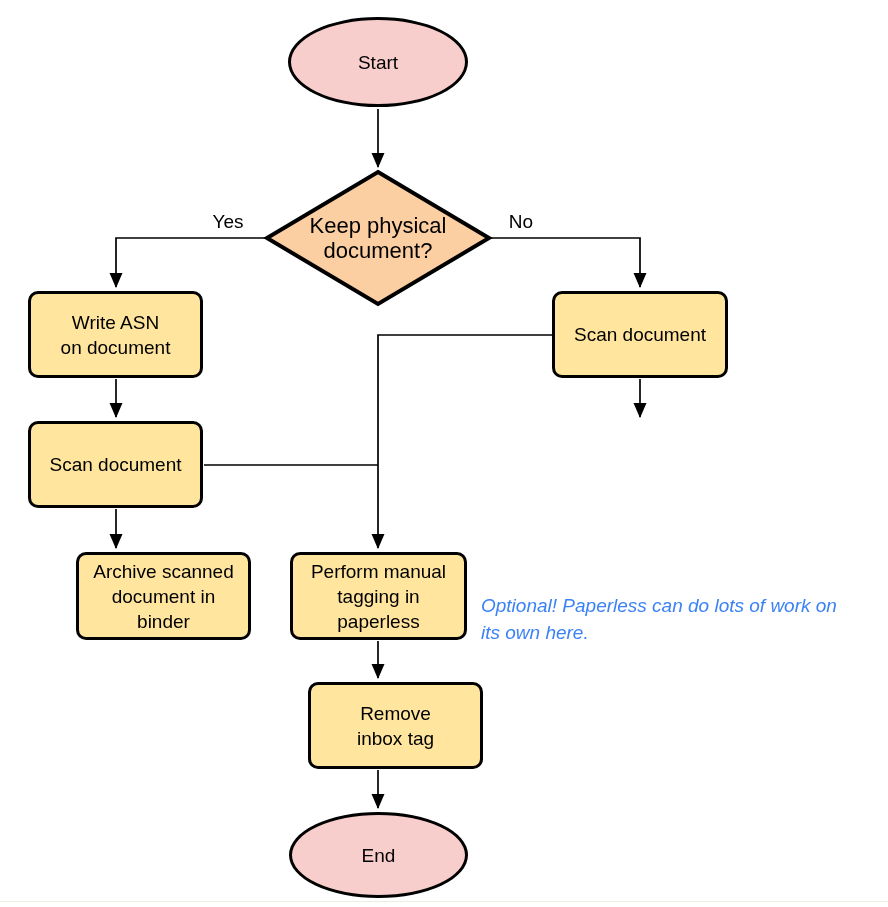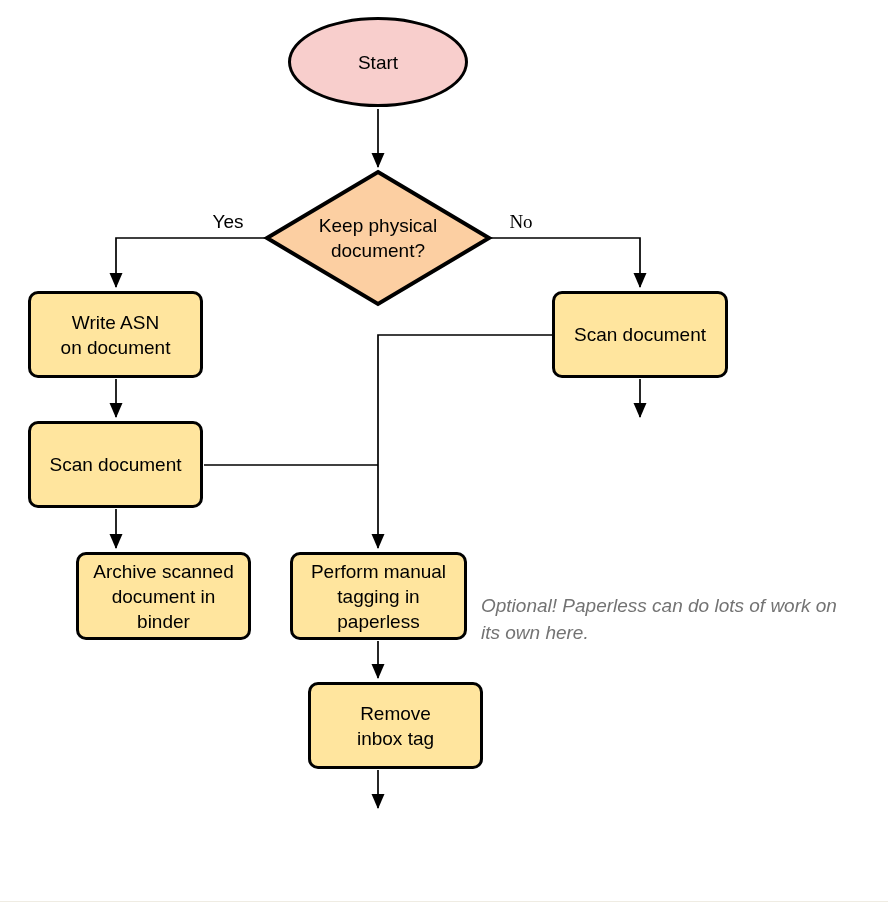--- a/index.html
+++ b/index.html
@@ -46,60 +46,60 @@
     border-radius: 50%;
   }
   .decision-label {
     position: absolute;
     left: 267px; top: 172px;
     width: 222px; height: 132px;
     display: flex;
     align-items: center;
     justify-content: center;
     text-align: center;
-    font-size: 19px;
+    font-size: 22px;
     line-height: 25px;
     white-space: pre-line;
     color: #000000;
   }
   .edge-label {
     position: absolute;
     font-size: 19px;
     line-height: 22px;
     color: #000000;
     text-align: center;
   }
   .note {
     position: absolute;
     left: 481px; top: 592px;
     width: 400px;
     font-size: 19px;
     line-height: 27px;
     font-style: italic;
-    color: #737373;
+    color: #3b82f6;
     white-space: pre-line;
   }
   .page-edge {
     position: absolute;
     left: 0; top: 901px;
     width: 888px; height: 1px;
     background: #efece3;
   }
   
   #node-start        { left: 288px; top: 17px;  width: 180px; height: 90px; }
   #node-write-asn    { left: 28px;  top: 291px; width: 175px; height: 87px; }
   #node-scan-left    { left: 28px;  top: 421px; width: 175px; height: 87px; }
   #node-archive      { left: 28px;  top: 552px; width: 175px; height: 88px; margin-left: 48px; }
   #node-scan-right   { left: 552px; top: 291px; width: 176px; height: 87px; }
   #node-trash        { left: 552px; top: 421px; width: 176px; height: 87px; }
   #node-tagging      { left: 290px; top: 552px; width: 177px; height: 88px; }
   #node-remove-inbox { left: 291px; top: 682px; width: 175px; height: 87px; margin-left: 17px; }
   #node-end          { left: 289px; top: 812px; width: 179px; height: 86px; }
   #label-yes { left: 206px; top: 211px; width: 44px; }
-  #label-no  { left: 499px; top: 211px; width: 44px; font-family: Liberation Serif, serif; }
+  #label-no  { left: 499px; top: 211px; width: 44px; }
 </style>
 </head>
 <body>
 
 <div id="canvas" style="--terminal-fill: #F8CECC; --decision-fill: #FCCFA2; --process-fill: #FFE59E; --stroke: #000000;">
 
   <svg class="wires" viewBox="0 0 888 907" xmlns="http://www.w3.org/2000/svg">
     <defs>
       <marker id="arrow" markerUnits="userSpaceOnUse" markerWidth="16" markerHeight="14" refX="14" refY="6.5" orient="auto">
         <path d="M0,0 L15,6.5 L0,13 Z" fill="#000000"></path>
@@ -137,20 +137,21 @@
   <div id="node-scan-right" class="node process">Scan document</div>
 
 
   <div id="node-tagging" class="node process">Perform manual
 tagging in
 paperless</div>
 
   <div id="node-remove-inbox" class="node process">Remove
 inbox tag</div>
 
+  <div id="node-end" class="node terminal">End</div>
 
   <div id="label-yes" class="edge-label">Yes</div>
   <div id="label-no" class="edge-label">No</div>
 
   <div class="note">Optional! Paperless can do lots of work on
 its own here.</div>
 
   <div class="page-edge"></div>
 </div>
 

